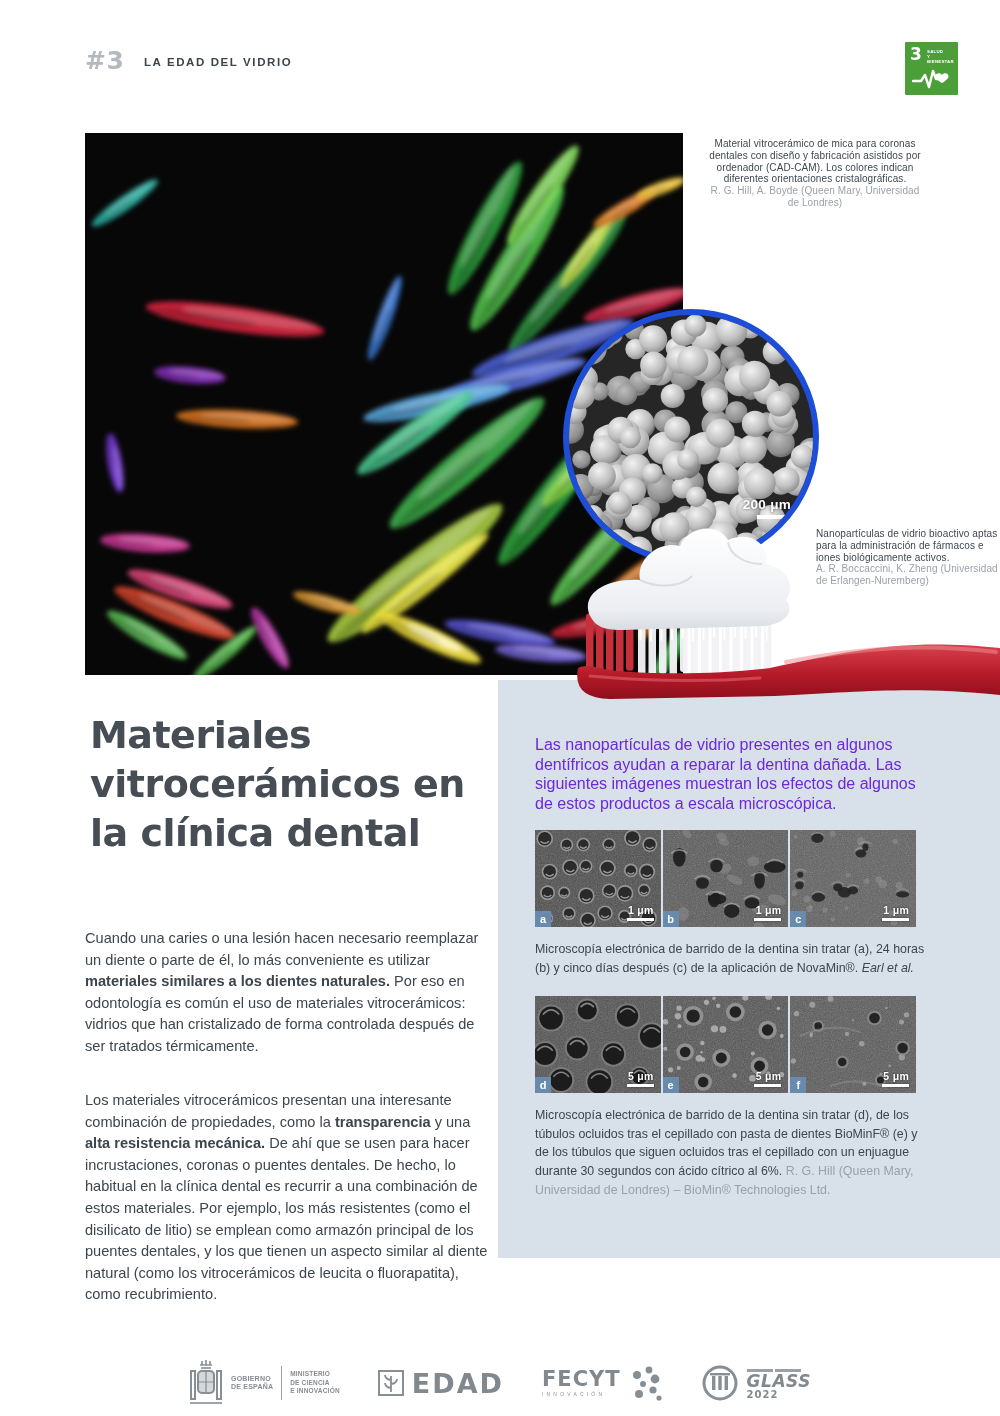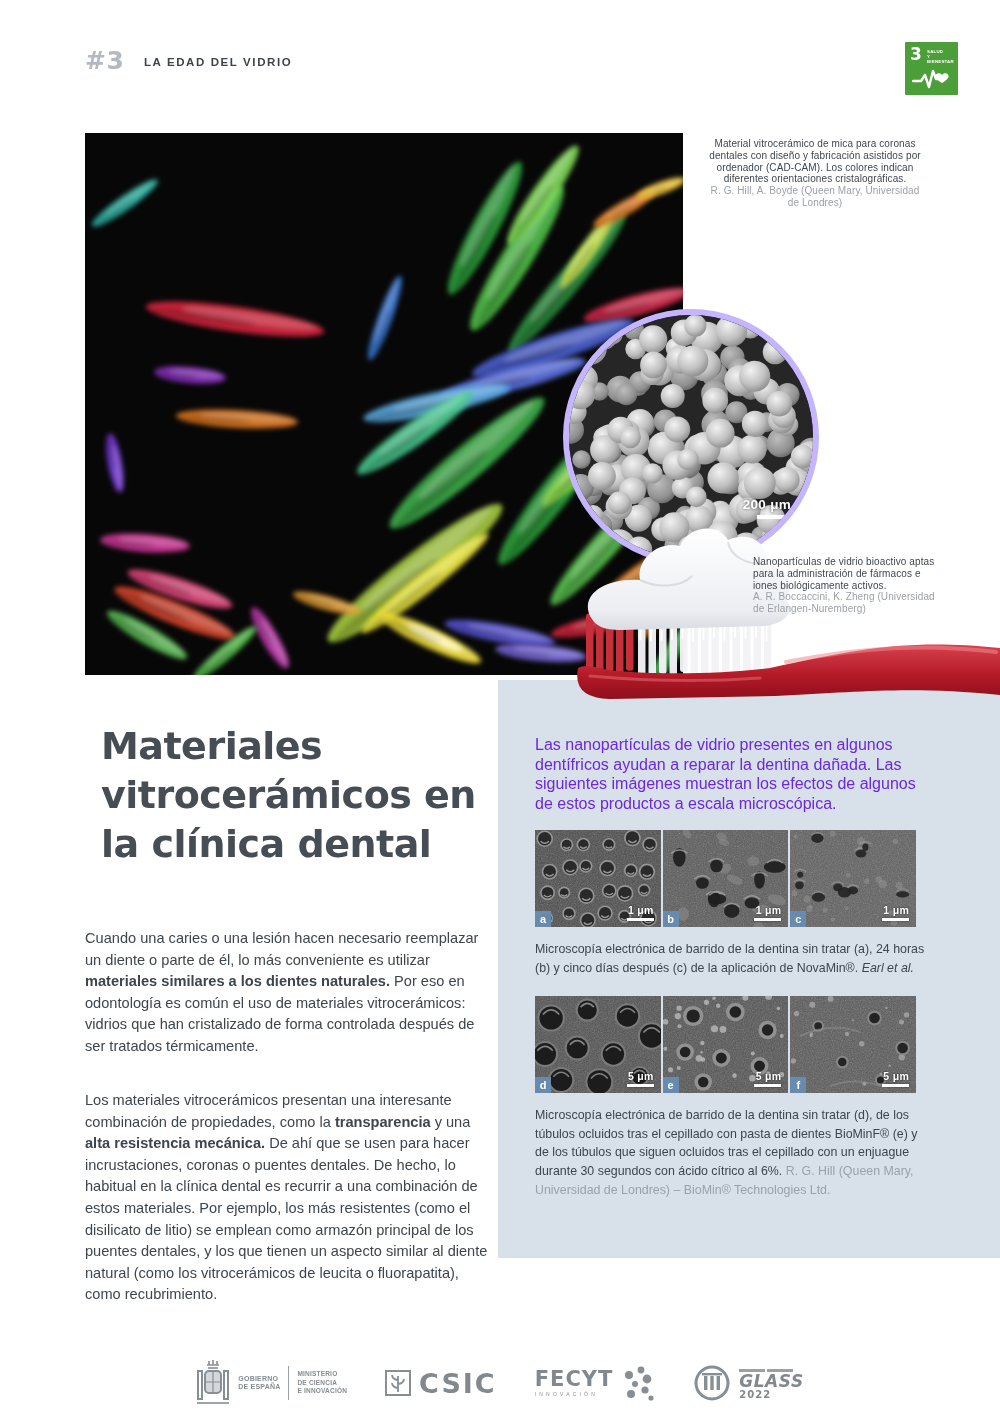--- a/index.html
+++ b/index.html
@@ -30,21 +30,21 @@
   .strip{margin-top:17px;width:381px;height:97px;display:flex;gap:2px;}
   .tile{position:relative;flex:1;overflow:hidden;background:#555;}
   .tile .chip{position:absolute;left:0px;bottom:0px;width:16px;height:16px;background:rgba(104,140,176,.95);color:#fff;font-size:11px;font-weight:700;display:flex;align-items:center;justify-content:center;}
   .tile .sct{position:absolute;right:7px;bottom:11px;color:#fff;font-size:10.5px;font-weight:700;letter-spacing:.3px;text-shadow:0 0 2px rgba(0,0,0,.8);}
   .tile .scb{position:absolute;right:7px;bottom:6px;width:27px;height:3px;background:#fff;box-shadow:0 0 2px rgba(0,0,0,.6);}
   .strip-cap{margin-top:13px;width:397px;font-size:12.4px;line-height:18.6px;color:#3d454d;}
   .strip-cap .credit-g{color:#9aa1a8;}
   .strip-cap .et{font-style:italic;}
 
   
-  .circle-wrap{width:244px;height:244px;border-radius:50%;border:6px solid #c4b5fd;overflow:hidden;background:#4c1d95;z-index:4;}
+  .circle-wrap{width:244px;height:244px;border-radius:50%;border:6px solid #1d4ed8;overflow:hidden;background:#4c1d95;z-index:4;}
   .scale-200{position:absolute;right:22px;top:182px;color:#fff;font-weight:700;font-size:13.5px;letter-spacing:.3px;text-shadow:0 0 3px rgba(0,0,0,.7);z-index:5;}
   .scale-200 .bar{margin:3px 0 0 14px;width:33px;height:4px;background:#fff;}
 
   
   .footer{left:0;top:1352px;width:1000px;height:62px;display:flex;align-items:center;justify-content:center;gap:38px;color:#858c92;}
   .flogo{display:flex;align-items:center;gap:8px;}
   .gob-txt{font-size:7px;font-weight:700;line-height:8.5px;letter-spacing:.2px;}
   .gob-div{width:1px;height:34px;background:#9aa0a6;}
   .csic-txt{font-family:"DejaVu Sans",sans-serif;font-weight:700;font-size:27px;letter-spacing:2px;color:#81888e;}
   .fecyt-name{font-family:"DejaVu Sans",sans-serif;font-weight:700;font-size:21px;letter-spacing:1px;color:#81888e;line-height:20px;}
@@ -500,26 +500,26 @@
         <rect x="204" y="86.72850385215133" width="7.5" height="68" rx="3" fill="#f3f3f6" opacity="0.96"></rect>
         <rect x="205.5" y="93.09155856491998" width="2" height="30" rx="1" fill="#ffffff"></rect>
       </g>
     <path fill="url(#pasteg)" d="M30,98 C20,76 46,60 80,62 C76,42 98,22 120,28 C128,8 158,4 168,22 C190,12 210,26 206,46 C226,50 236,66 226,82 C236,94 224,106 204,108 L62,112 C42,112 36,108 30,98 Z"></path>
     <path fill="none" stroke="#c9ccd4" stroke-width="2" opacity=".6" d="M80,62 C96,70 120,70 132,58 M168,24 C170,38 186,46 202,46"></path>
     <path fill="url(#redg)" d="M18,150 Q12,180 50,181 L215,178 C300,174 350,168 440,177 L440,130 C350,121 302,130 210,150 C150,158 60,156 40,150 Q24,146 18,150 Z"></path>
     <path fill="none" stroke="#ef8a8f" stroke-width="4" opacity=".55" stroke-linecap="round" d="M226,144 C310,128 370,126 436,134"></path>
     <path fill="none" stroke="#e9707a" stroke-width="3" opacity=".5" stroke-linecap="round" d="M30,158 Q120,166 200,160"></path>
   </svg>
 
-  <div class="abs figcap" style="left:753px;top:528px;width:185px;z-index:7;margin-top:28px;">
+  <div class="abs figcap" style="left:816px;top:528px;width:185px;z-index:7;">
     <span>Nanopartículas de vidrio bioactivo aptas para la administración de fármacos e iones biológicamente activos.</span>
     <span class="credit">A. R. Boccaccini, K. Zheng (Universidad de Erlangen-Nuremberg)</span>
   </div>
 
-  <h1 class="abs h1" style="left:85px;top:706px;width:410px;margin:16px;">Materiales vitrocerámicos en la clínica dental</h1>
+  <h1 class="abs h1" style="left:85px;top:706px;width:410px;margin:5px;">Materiales vitrocerámicos en la clínica dental</h1>
   <p class="abs body-p" style="left:85px;top:928px;width:397px;margin:0;"><span>Cuando una caries o una lesión hacen necesario reemplazar un diente o parte de él, lo más conveniente es utilizar </span><span style="font-weight: 700;">materiales similares a los dientes naturales.</span><span> Por eso en odontología es común el uso de materiales vitrocerámicos: vidrios que han cristalizado de forma controlada después de ser tratados térmicamente.</span></p>
   <p class="abs body-p" style="left:85px;top:1090px;width:404px;margin:0;"><span>Los materiales vitrocerámicos presentan una interesante combinación de propiedades, como la </span><span style="font-weight: 700;">transparencia</span><span> y una </span><span style="font-weight: 700;">alta resistencia mecánica.</span><span> De ahí que se usen para hacer incrustaciones, coronas o puentes dentales. De hecho, lo habitual en la clínica dental es recurrir a una combinación de estos materiales. Por ejemplo, los más resistentes (como el disilicato de litio) se emplean como armazón principal de los puentes dentales, y los que tienen un aspecto similar al diente natural (como los vitrocerámicos de leucita o fluorapatita), como recubrimiento.</span></p>
 
   <div class="abs panel" style="left:498px;top:680px;width:502px;height:578px;">
     <div class="panel-inner">
       <div class="panel-intro">Las nanopartículas de vidrio presentes en algunos dentífricos ayudan a reparar la dentina dañada. Las siguientes imágenes muestran los efectos de algunos de estos productos a escala microscópica.</div>
 
       <div class="strip" id="strip1">
           <div class="tile"><svg width="100%" height="100%" viewBox="0 0 125 97" preserveAspectRatio="none">
               <rect x="0" y="0" width="125" height="97" fill="#4a4a4a"></rect>
@@ -827,21 +827,21 @@
           <div>DE CIENCIA</div>
           <div>E INNOVACIÓN</div>
       </div>
     </div>
 
     <div class="flogo">
       <svg width="26" height="26" viewBox="0 0 26 26">
         <rect x="1" y="1" width="24" height="24" fill="none" stroke="#878e94" stroke-width="2"></rect>
         <path d="M13,22 L13,6 M13,10 C9,10 7,7 7,5 M13,14 C17,14 19,11 19,9 M13,18 C9,18 7,15 7,13" fill="none" stroke="#878e94" stroke-width="1.8"></path>
       </svg>
-      <span class="csic-txt">CSIC</span>
+      <span class="csic-txt">EDAD</span>
     </div>
 
     <div class="flogo">
       <div>
         <div class="fecyt-name">FECYT</div>
         <div class="fecyt-sub">INNOVACIÓN</div>
       </div>
       <svg width="34" height="36" viewBox="0 0 34 36">
         <g fill="#878e94">
           <circle cx="8" cy="10" r="4"></circle>

